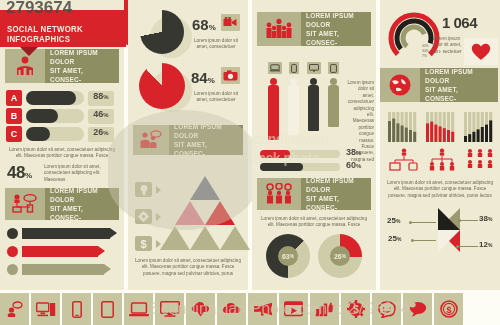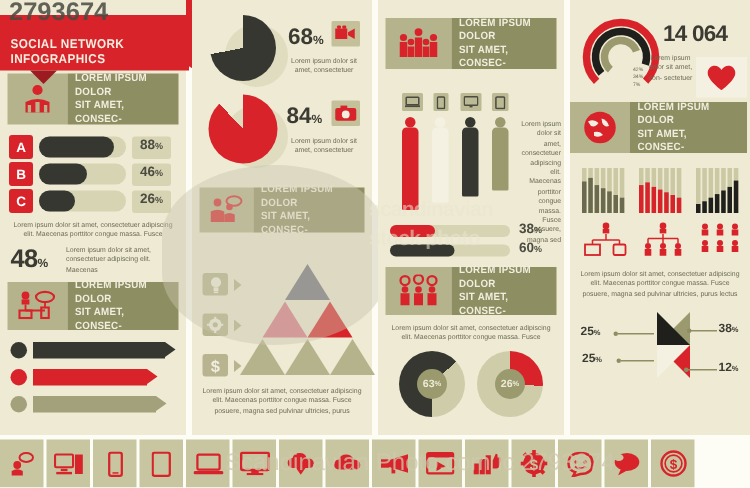--- a/index.html
+++ b/index.html
@@ -471,21 +471,21 @@
         <circle cx="26" cy="26" r="17" fill="none" stroke="#1f1f1c" stroke-width="5" stroke-dasharray="70 107" transform="rotate(140 26 26)" stroke-linecap="butt"></circle>
         <circle cx="26" cy="26" r="11" fill="none" stroke="#9a9a6e" stroke-width="5" stroke-dasharray="40 69" transform="rotate(130 26 26)" stroke-linecap="butt"></circle>
       </svg>
     </div>
     <div style="position:absolute; left:42px; top:44px; font-size:3.4px; line-height:5px; color:#6d6b55;">
       <div>42%</div>
       <div>34%</div>
       <div>7%</div>
     </div>
 
-    <div class="bignum" style="left:62px; top:14px; font-size:15px;">14 064</div>
+    <div class="bignum" style="left:62px; top:14px; font-size:15px;">1 064</div>
     <div class="body-txt" style="left:52px; top:36px; width:30px;">Lorem ipsum dolor sit amet, con- sectetuer</div>
     <div class="heart-box" style="left:84px; top:38px;">
       <svg width="20" height="18" viewBox="0 0 20 18">
         <path d="M10 17 C10 17 0.8 10.6 0.8 5.6 C0.8 2.6 3.1 0.8 5.4 0.8 C7.3 0.8 9.1 2 10 3.6 C10.9 2 12.7 0.8 14.6 0.8 C16.9 0.8 19.2 2.6 19.2 5.6 C19.2 10.6 10 17 10 17 Z" fill="#d8232a"></path>
       </svg>
     </div>
 
     <div class="hdr" style="left:0px; top:68px; width:118px; height:34px;">
       <div class="hdr-icon" style="width:40px;">
         <svg width="24" height="24" viewBox="0 0 24 24">

